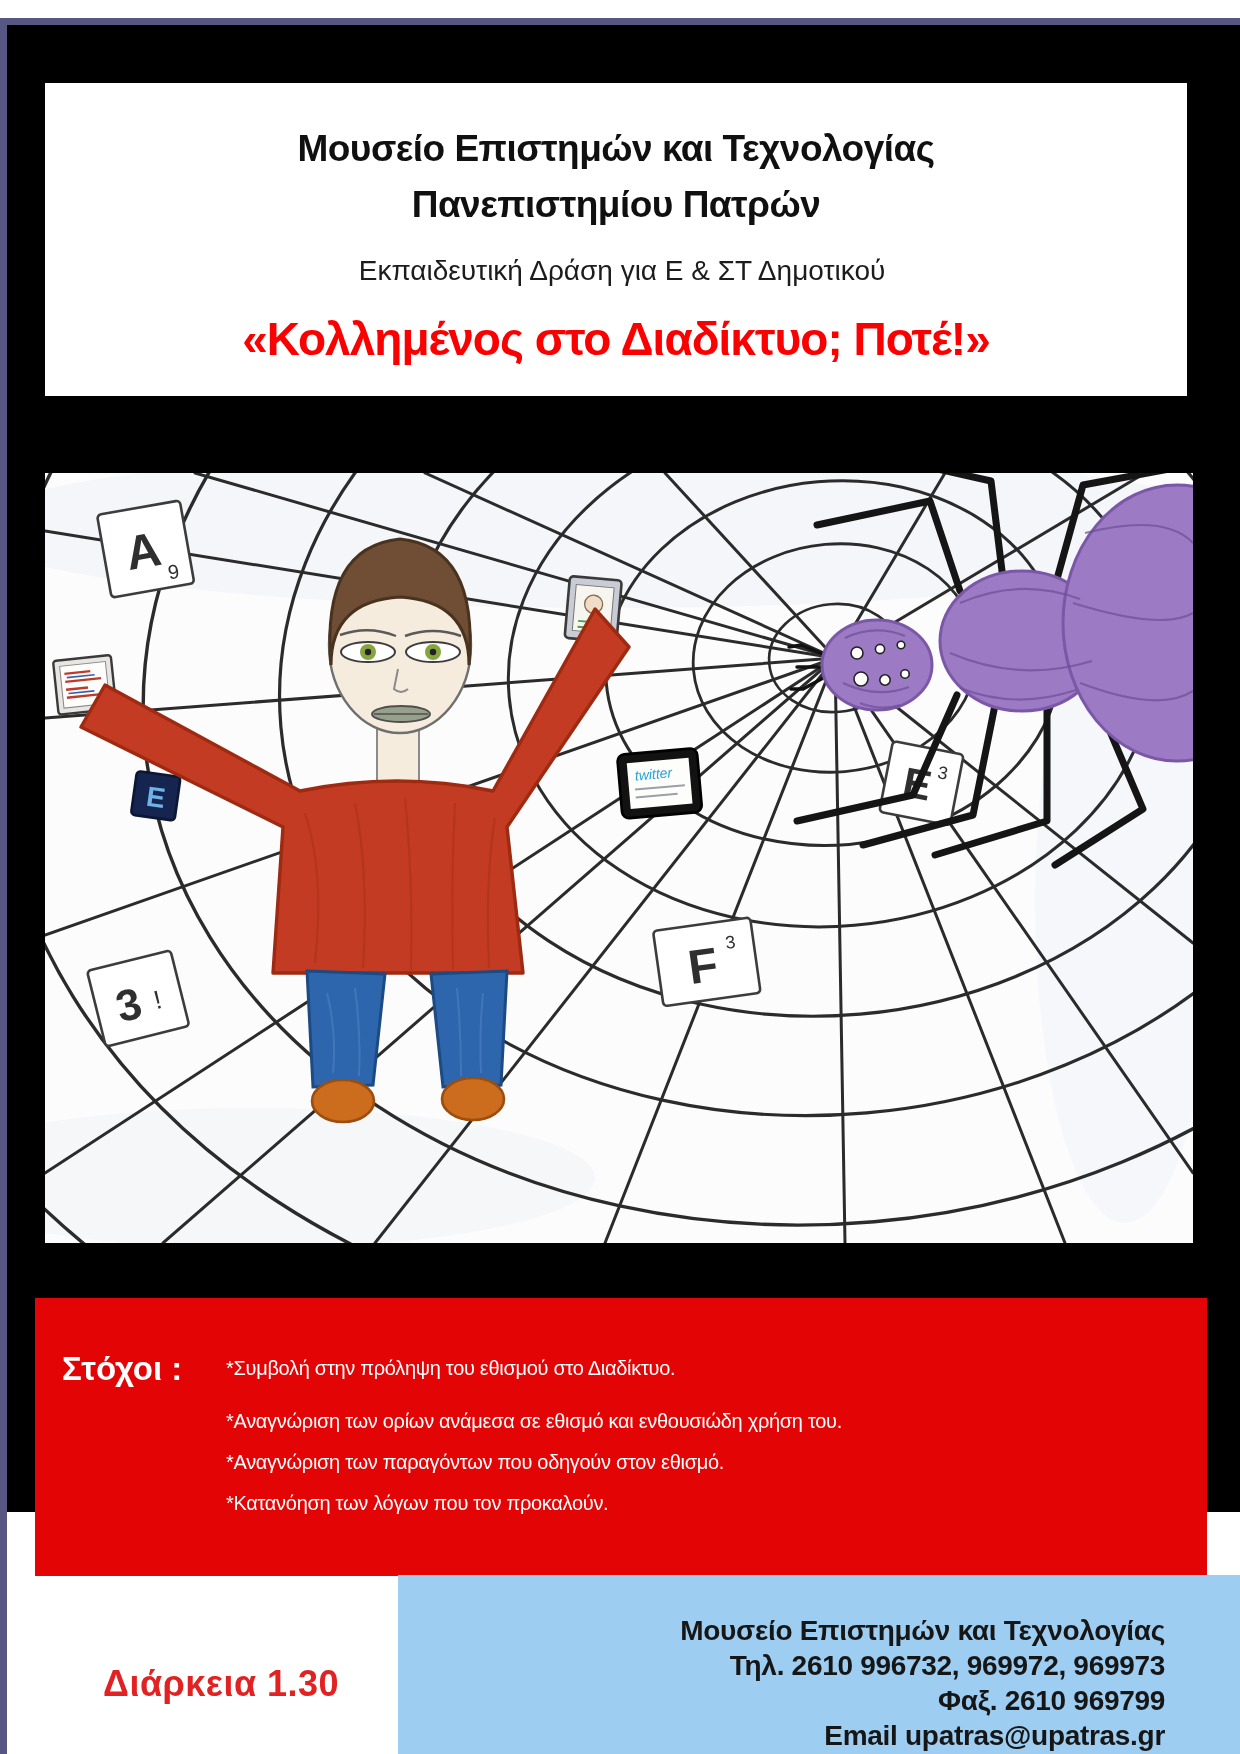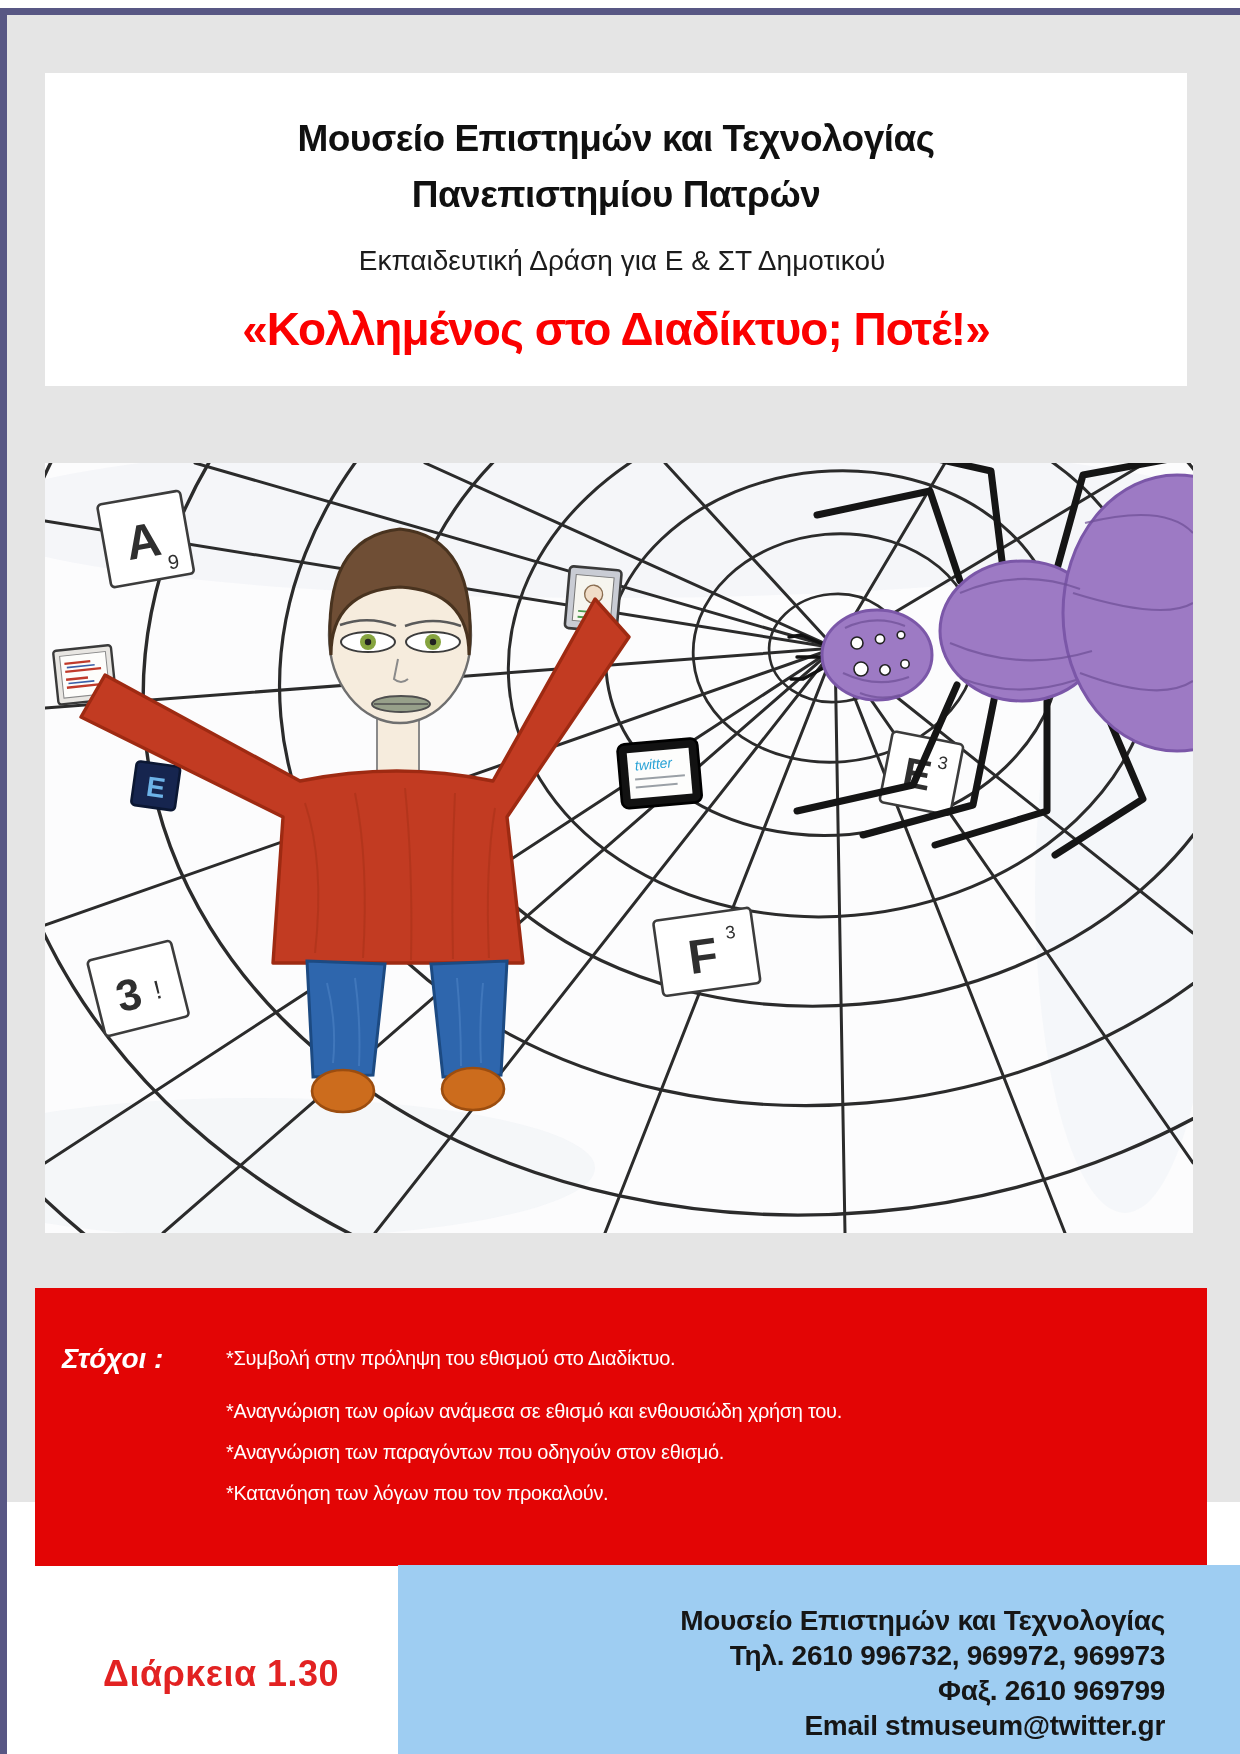--- a/index.html
+++ b/index.html
@@ -3,22 +3,22 @@
 <meta charset="utf-8">
 <style>
   html,body{margin:0;padding:0;}
   body{
     width:1240px;height:1754px;
     font-family:"Liberation Sans", sans-serif;
     position:relative;
     overflow:hidden;
   }
   .page{
-    position:absolute;left:0;top:8px;width:1240px;height:1494px;
-    background:#e5e5e5;
+    position:absolute;left:0;top:18px;width:1240px;height:1494px;
+    background:#000000;
   }
   .page-edge-top{position:absolute;left:0;top:0;width:1240px;height:7px;background:#585784;}
   .page-edge-left{position:absolute;left:0;top:0;width:7px;height:1754px;background:#585784;}
 
   
   .header-box{
     position:absolute;left:45px;top:65px;width:1142px;height:313px;
     background:#ffffff;text-align:center;
   }
   .hdr-line1{margin-top:44px;font-size:37px;line-height:44px;font-weight:bold;color:#101010;letter-spacing:-0.5px;}
@@ -33,21 +33,21 @@
   }
   .picture svg{display:block;width:1148px;height:770px;}
 
   
   .goals-box{
     position:absolute;left:35px;top:1280px;width:1172px;height:278px;
     background:#e30505;color:#ffffff;
   }
   .goals-label{
     position:absolute;left:27px;top:50px;
-    font-size:28px;font-weight:bold;line-height:41px;white-space:nowrap;font-style:italic;
+    font-size:33px;font-weight:bold;line-height:41px;white-space:nowrap;
   }
   .goals-items{position:absolute;left:191px;top:50px;right:10px;}
   .goal-item{font-size:20px;line-height:41px;white-space:nowrap;letter-spacing:-0.3px;}
   .goal-item:first-child{margin-bottom:12px;}
 
   
   .duration{
     position:absolute;left:103px;top:1645px;
     font-size:36px;font-weight:bold;color:#e22222;letter-spacing:0.5px;white-space:nowrap;
   }
@@ -239,16 +239,16 @@
     </div>
   </div>
 
   <div class="duration">Διάρκεια  1.30</div>
 
   <div class="contact-box">
     <div class="contact-inner">
       <div>Μουσείο Επιστημών και Τεχνολογίας</div>
       <div>Τηλ. 2610 996732, 969972, 969973</div>
       <div>Φαξ. 2610 969799</div>
-      <div>Email stmuseum@twitter.gr</div>
+      <div>Email upatras@upatras.gr</div>
     </div>
   </div>
 </div>
 
 </body></html>

